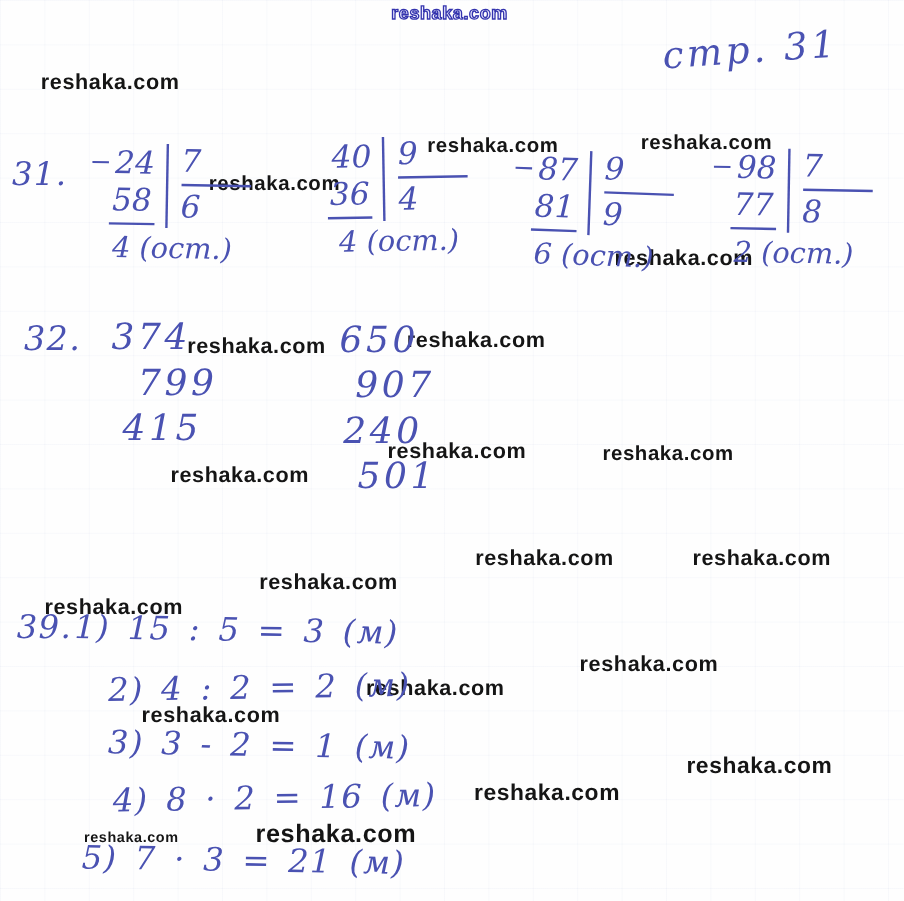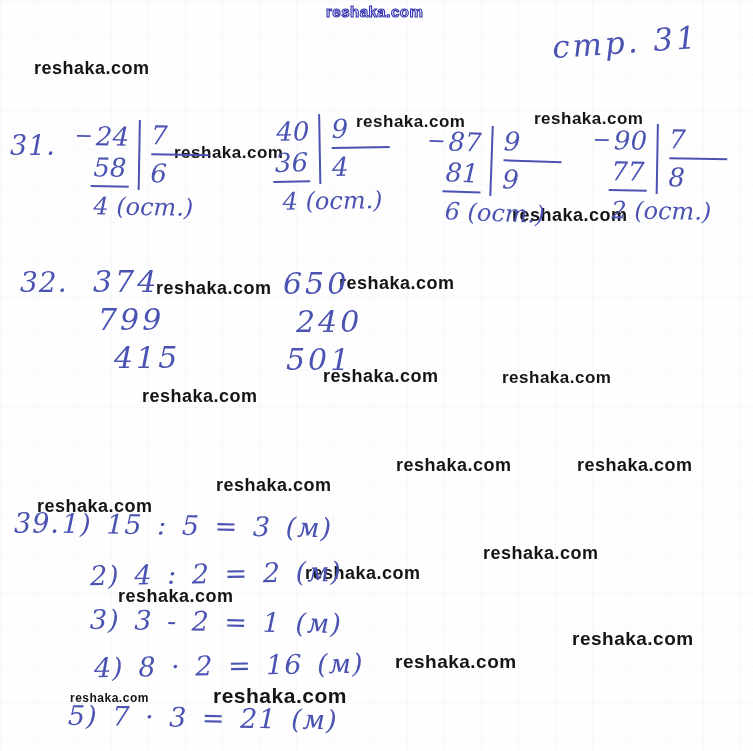--- a/index.html
+++ b/index.html
@@ -35,26 +35,26 @@
   .div-right { border-left:2px solid var(--ink,#4a52b2); padding-left:11px; min-width:58px; }
   .divisor { height:29px; border-bottom:2px solid var(--ink,#4a52b2); padding-bottom:4px; }
   .quotient { height:32px; padding-top:3px; }
   .remainder { margin-top:3px; margin-left:20px; font-size:24px; white-space:nowrap; }
   .rot1 { transform:rotate(1deg); } .rot-1 { transform:rotate(-1deg); } .rot2 { transform:rotate(2deg); }
 
   
   .num-col { position:absolute; display:flex; flex-direction:column; gap:2px;
     color:var(--ink,#4a52b2); font-family:"DejaVu Serif", serif; font-style:italic; font-size:30px; }
   .num-col .num { height:36px; letter-spacing:3px; }
-  .num-col .num:nth-child(2) { margin-left:5px; }
-  .num-col .num:nth-child(3) { margin-left:21px; }
+  .num-col .num:nth-child(2) { margin-left:22px; }
+  .num-col .num:nth-child(3) { margin-left:9px; }
   .num-col .num:nth-child(4) { margin-left:4px; }
   .col-right .num:nth-child(2) { margin-left:13px; }
   .col-right .num:nth-child(3) { margin-left:3px; }
-  .col-right .num:nth-child(4) { margin-left:1px; }
+  .col-right .num:nth-child(4) { margin-left:15px; }
 
   
   .sol-line { font-size:27px; word-spacing:5px; }
 
   
   .wm {
     position:absolute; color:#151515; font-weight:700;
     font-family:"Liberation Sans", sans-serif; white-space:nowrap;
     letter-spacing:0.5px;
   }
@@ -144,21 +144,21 @@
       </div>
     </div>
     <div class="remainder">6 (ост.)</div>
   </div>
 
   <div class="division rot1" style="left:592px; top:124px;">
     <div class="div-top">
       <div class="div-left">
         <div class="dividend-row">
           <span class="minus-sign">−</span>
-          <span>90</span>
+          <span>98</span>
         </div>
         <div class="subtrahend">77</div>
       </div>
       <div class="div-right">
         <div class="divisor">7</div>
         <div class="quotient">8</div>
       </div>
     </div>
     <div class="remainder">2 (ост.)</div>
   </div>
@@ -166,20 +166,21 @@
   <span class="hw prob-label" style="left:20px; top:266px; font-size:28px;">32.</span>
 
   <div class="num-col col-left" style="left:93px; top:264px;">
     <span class="num">374</span>
     <span class="num">799</span>
     <span class="num">415</span>
   </div>
 
   <div class="num-col col-right" style="left:283px; top:266px;">
     <span class="num">650</span>
+    <span class="num">907</span>
     <span class="num">240</span>
     <span class="num">501</span>
   </div>
 
   <span class="hw prob-label" style="left:14px; top:508px;">39.</span>
 
   <div class="hw sol-line rot1" style="left:62px; top:510px;">
     <span>1)</span>
     <span>15 : 5 = 3 (м)</span>
   </div>

